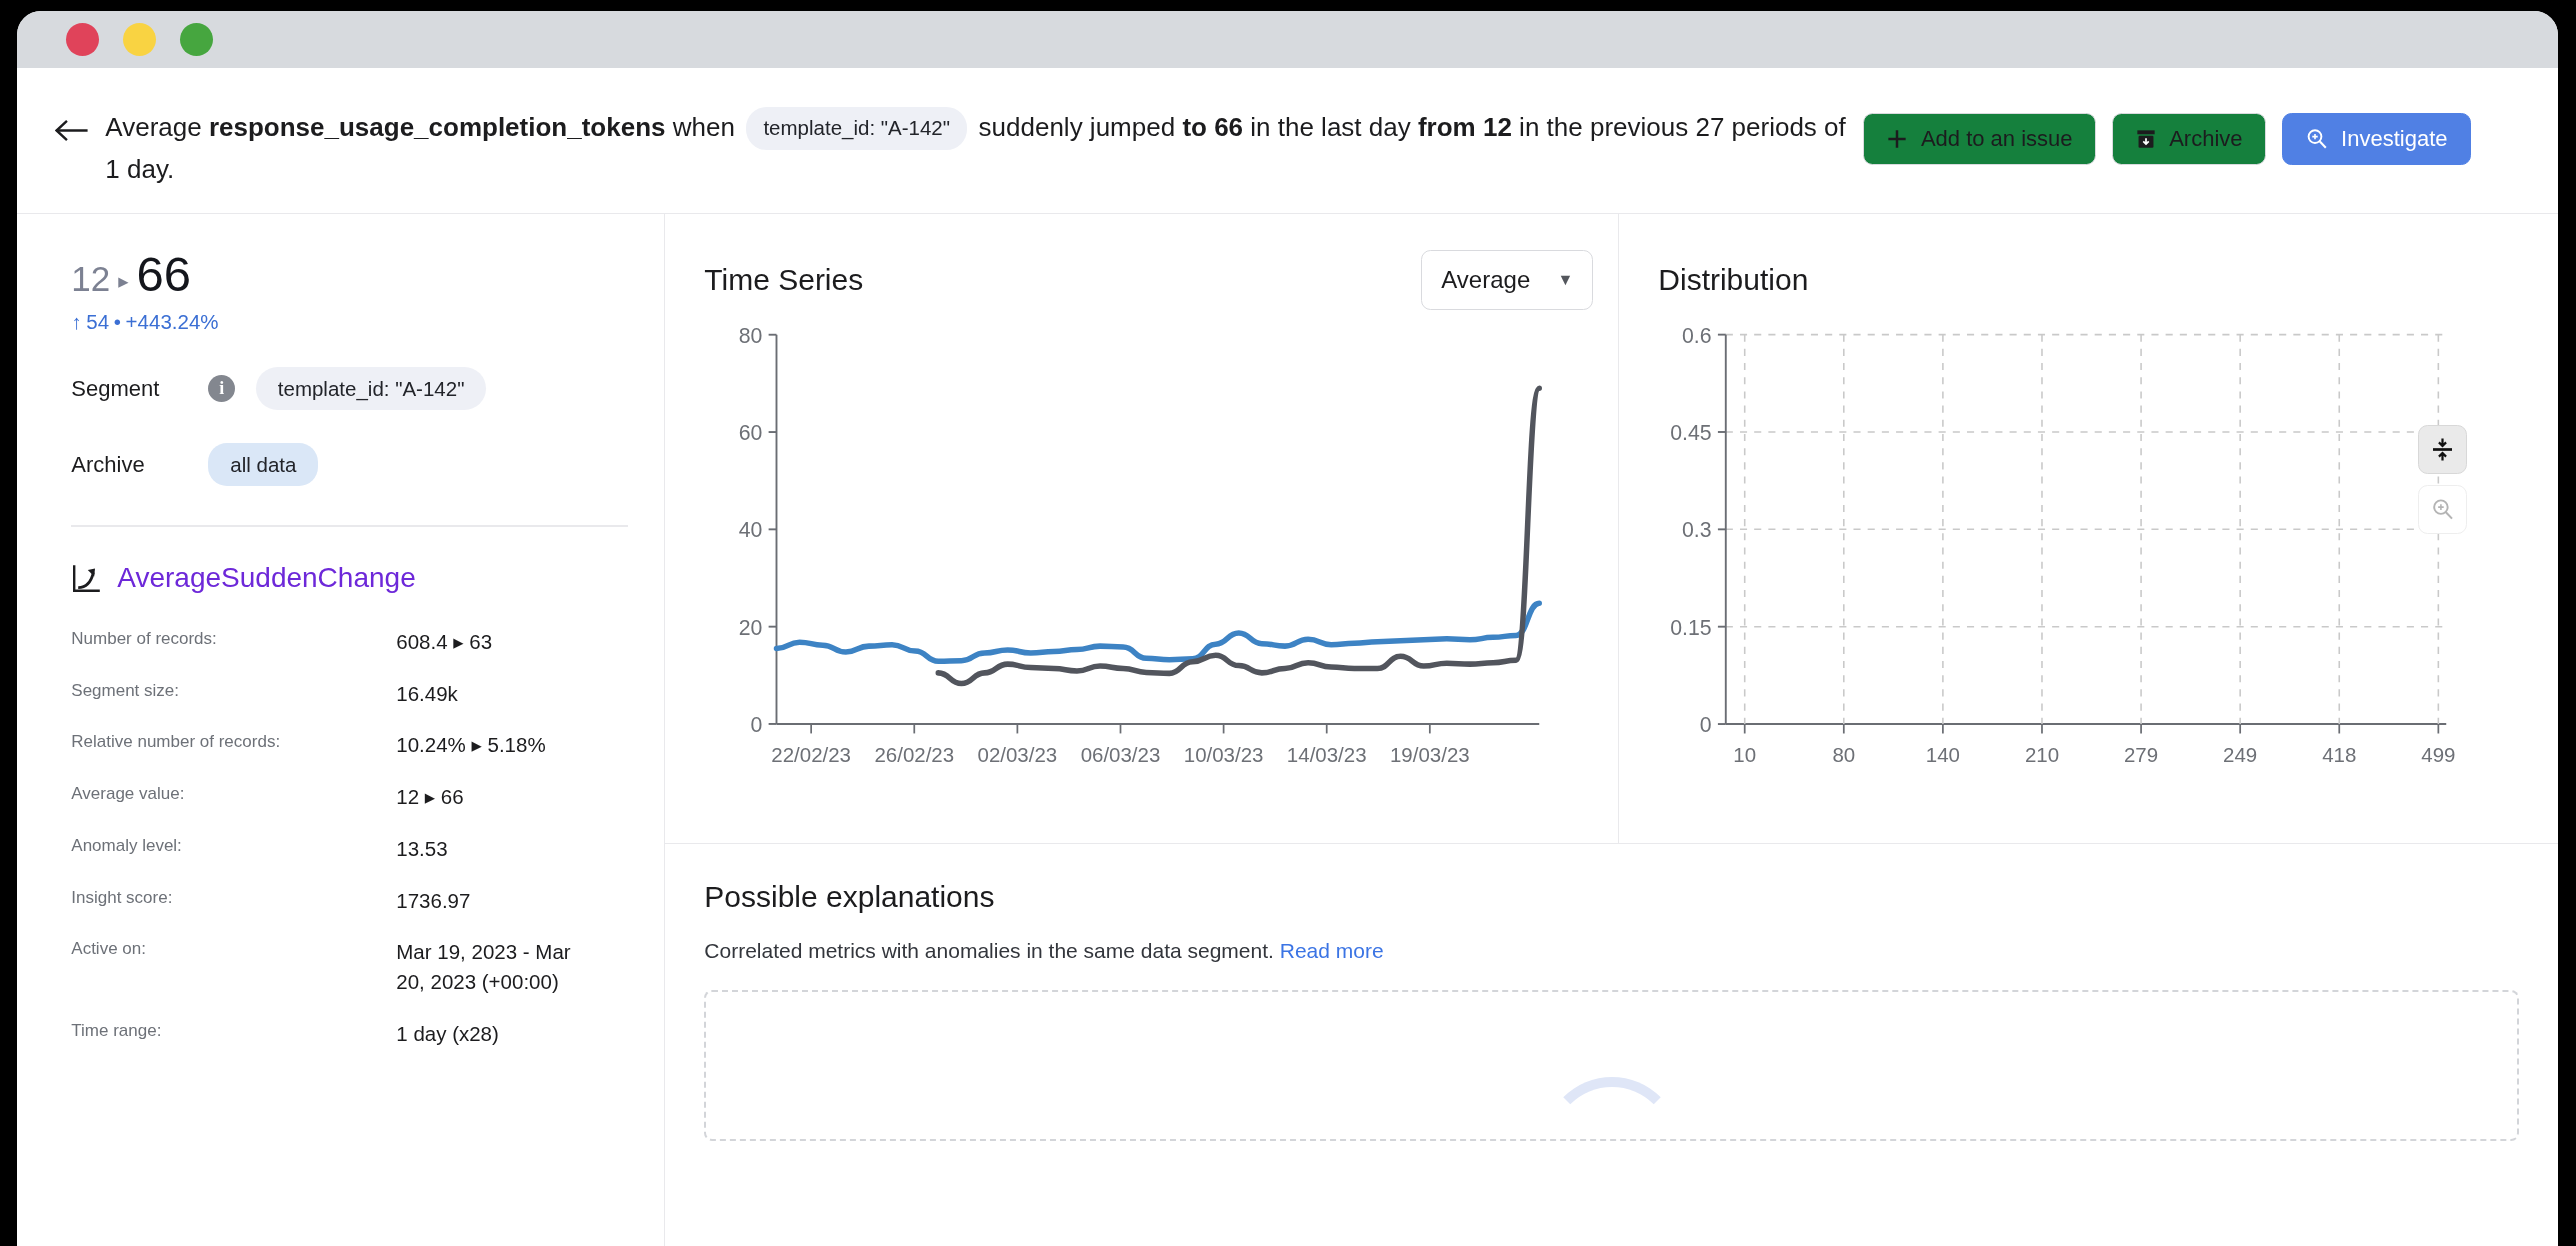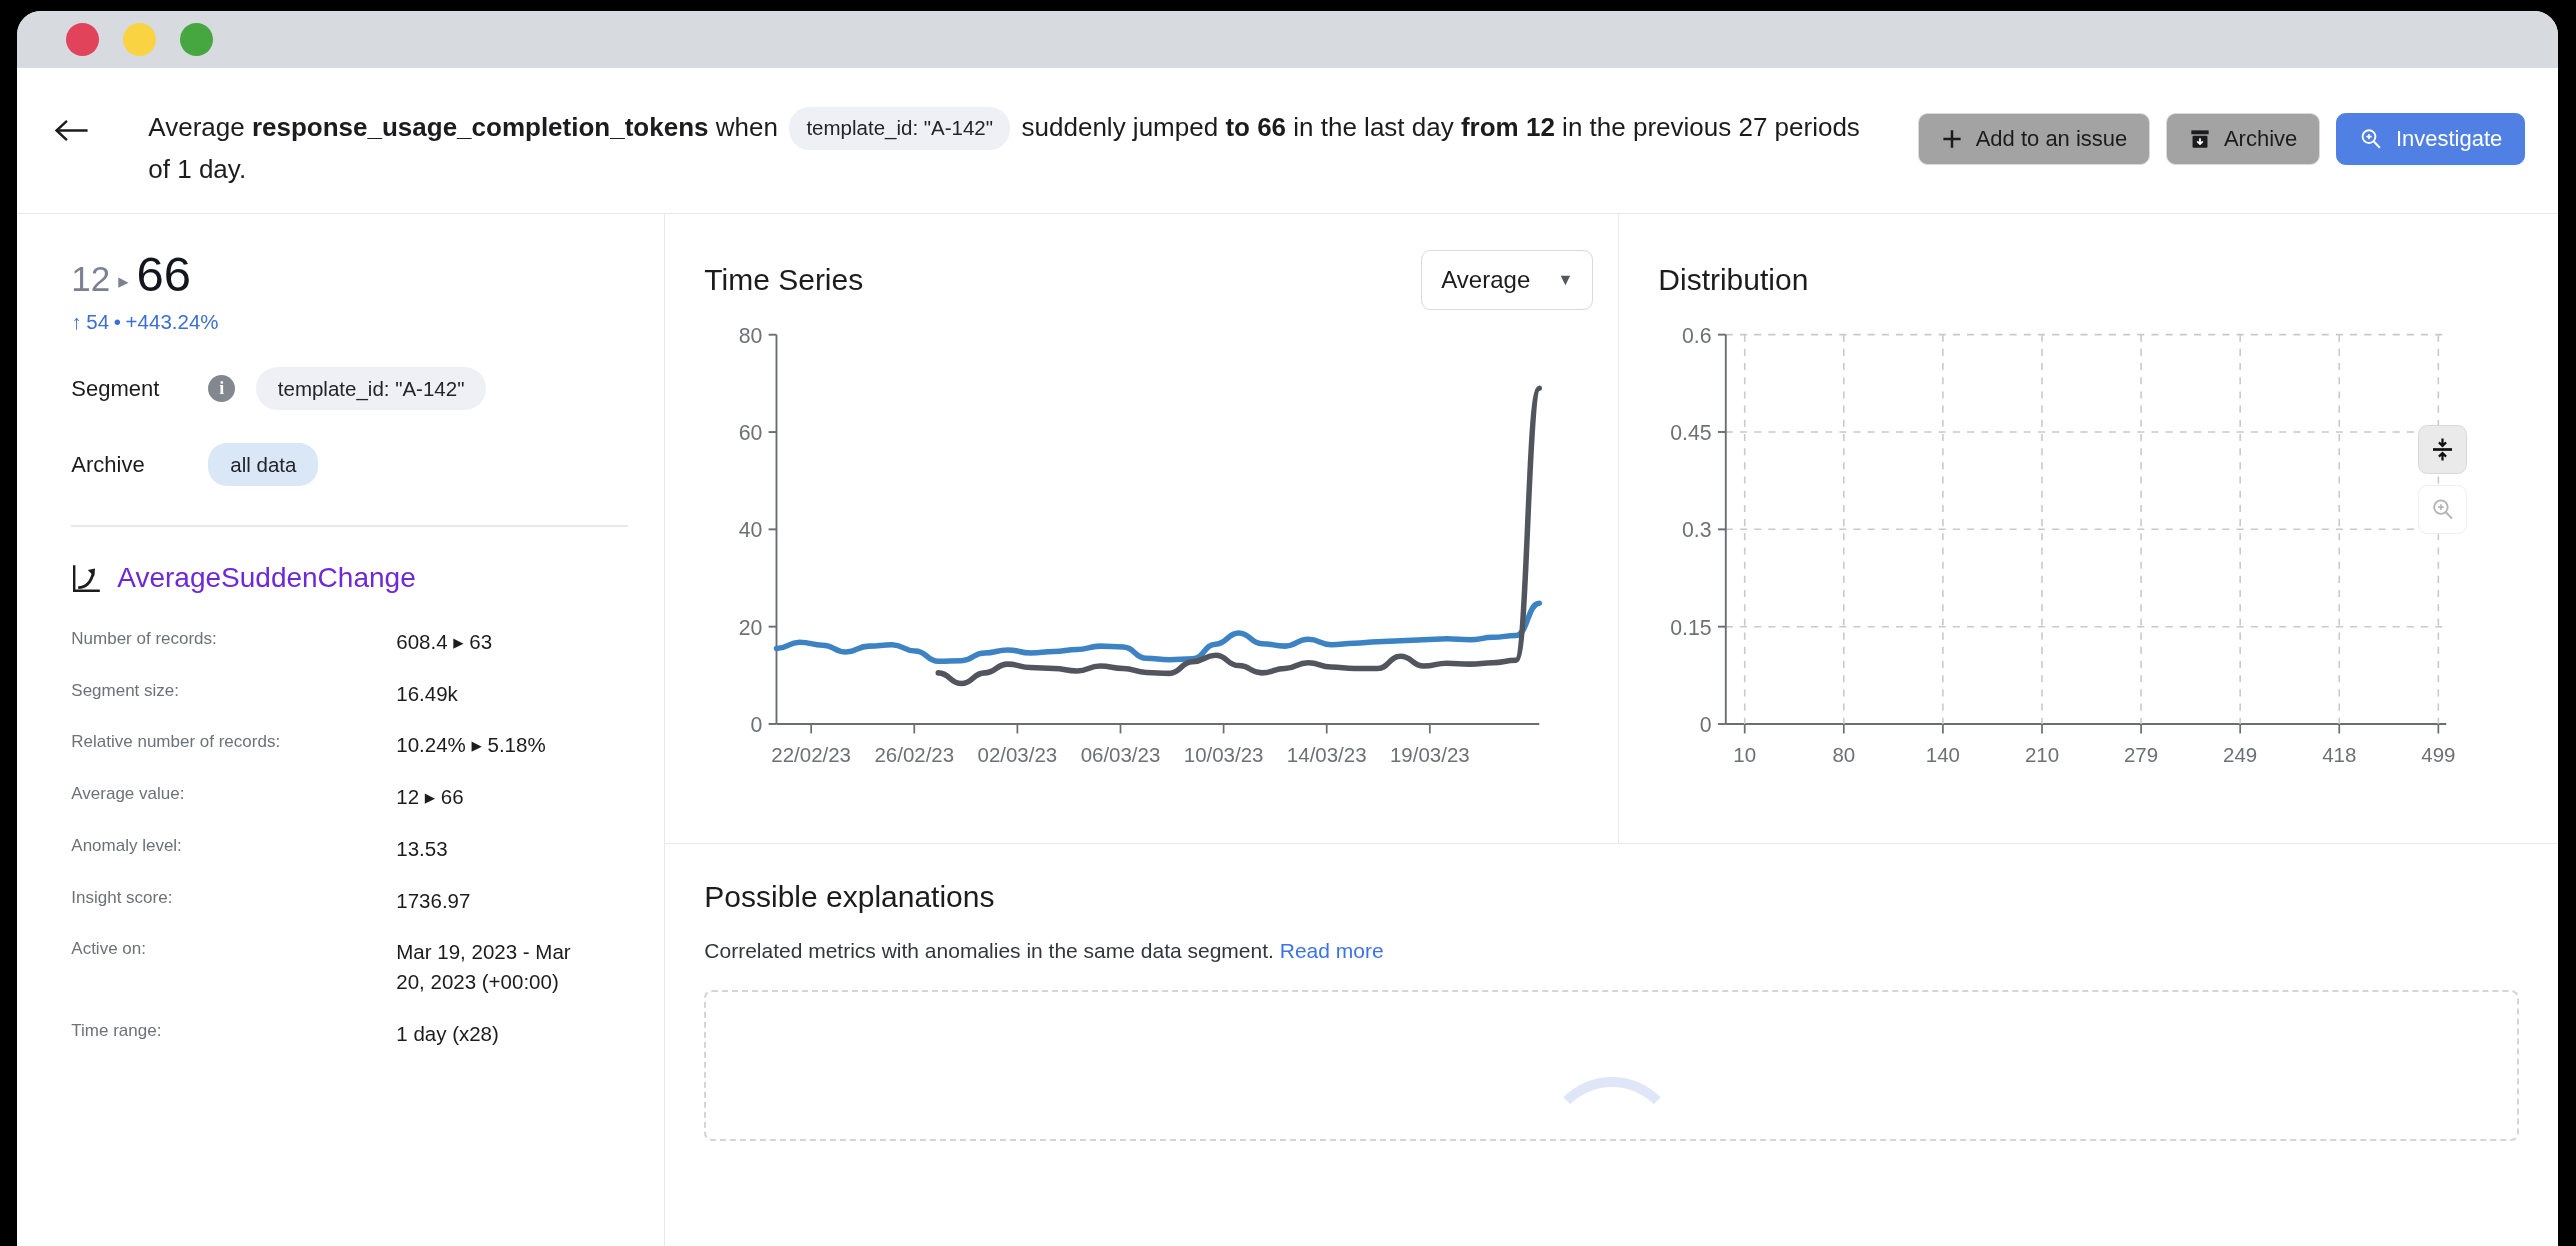--- a/index.html
+++ b/index.html
@@ -49,21 +49,20 @@
 
   
   #header {
     position: relative;
     display: flex;
     align-items: flex-start;
     padding: 28px 33px 24px 33px;
     border-bottom: 1.6px solid #e9e9ec;
     box-sizing: border-box;
     min-height: 129px;
-    gap: 43px;
   }
   #back-button {
     flex: 0 0 auto;
     width: 44px;
     height: 44px;
     display: flex;
     align-items: center;
     justify-content: center;
     margin-top: 12.6px;
     cursor: pointer;
@@ -103,21 +102,21 @@
     gap: 12.6px;
     height: 52px;
     padding: 0 22px;
     border-radius: 9.5px;
     font-size: 22px;
     cursor: pointer;
     box-sizing: border-box;
     white-space: nowrap;
   }
   .btn-secondary {
-    background: #a3a3a3;
+    background: #15803d;
     border: 1.6px solid #d9dade;
     color: #1c1c1e;
   }
   .btn-primary {
     background: #5080e4;
     border: 1.6px solid #5080e4;
     color: #ffffff;
   }
 
   

